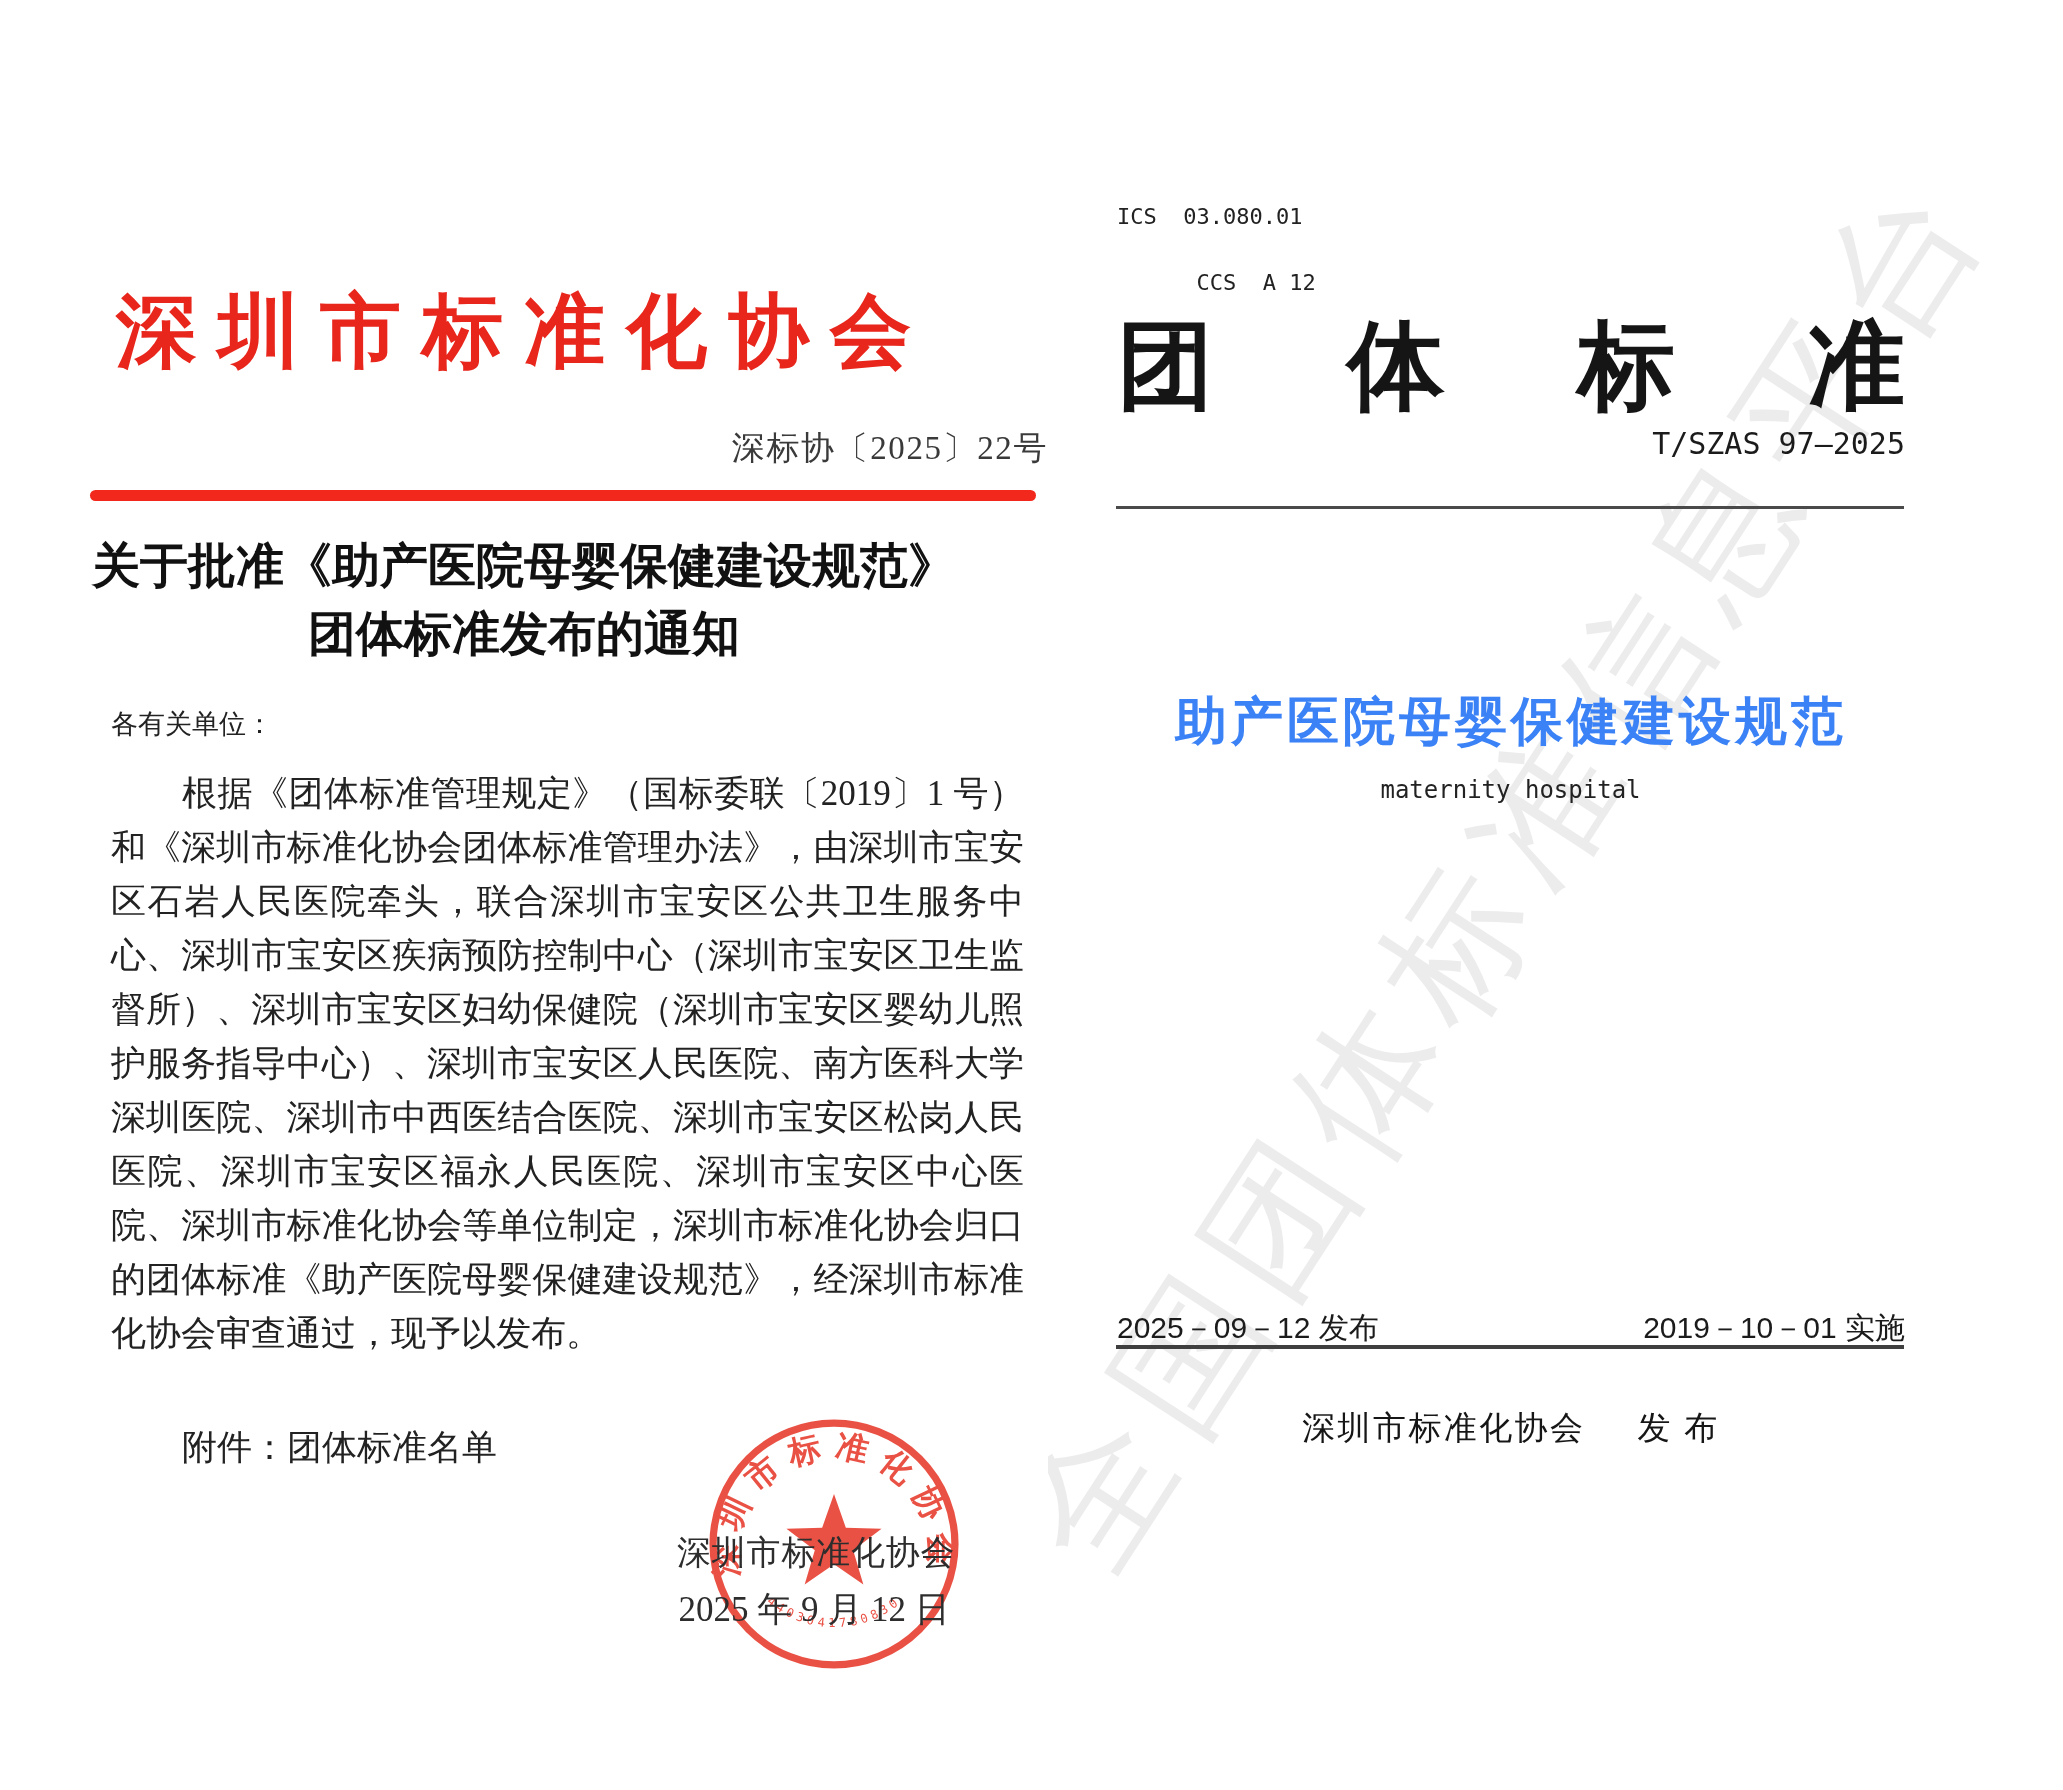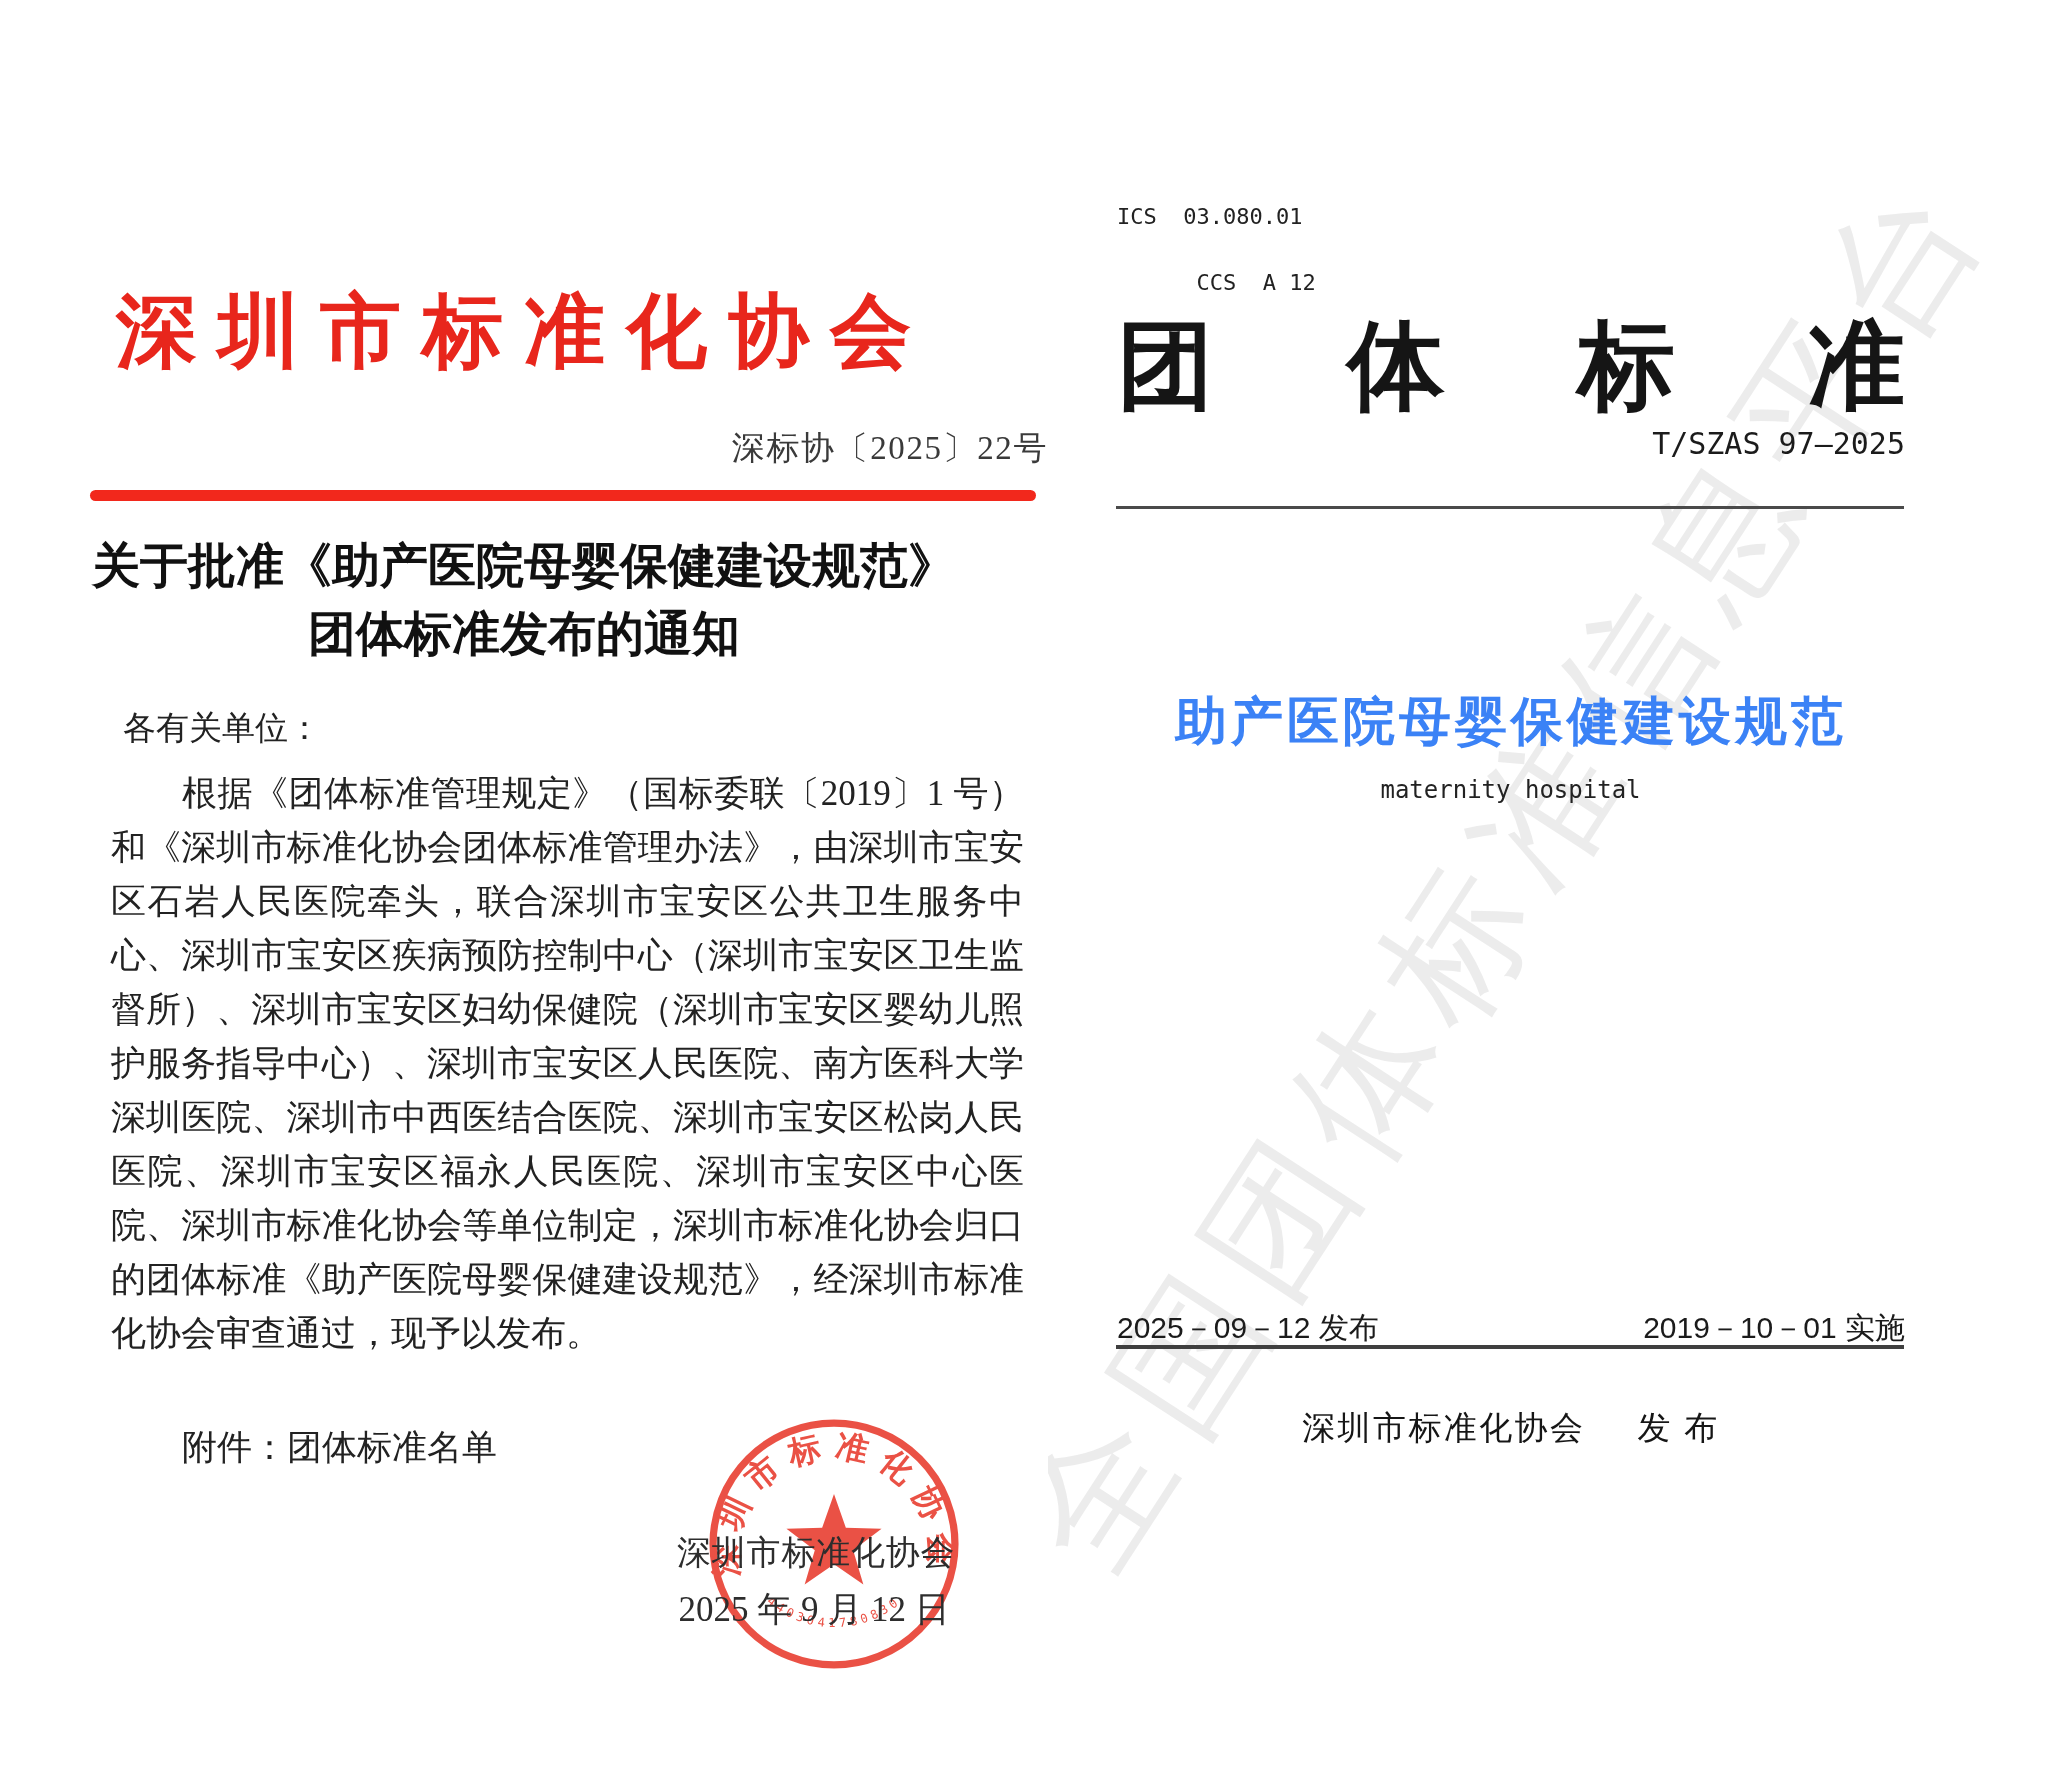--- a/index.html
+++ b/index.html
@@ -13,21 +13,21 @@
   .org-title{position:absolute;left:0;top:284px;width:100%;text-align:center;
              font-family:"Liberation Serif", serif;font-weight:700;
              font-size:81px;line-height:97px;color:#e8261c;letter-spacing:21px;white-space:nowrap;}
   .doc-number{position:absolute;left:0;top:426px;width:100%;text-align:right;
               font-size:33px;color:#3a3a3a;letter-spacing:1.6px;}
   .red-rule{position:absolute;left:90px;top:490px;width:946px;height:10.5px;
             background:#f2281c;border-radius:5.6px;}
   .notice-title{position:absolute;left:0;top:532px;width:100%;text-align:center;
                 font-family:"Liberation Serif", serif;font-weight:700;
                 font-size:48px;line-height:68px;color:#111;}
-  .salutation{position:absolute;left:111px;top:706px;font-size:33px;color:#222;margin-left:12px;}
+  .salutation{position:absolute;left:111px;top:706px;font-size:27px;color:#222;}
   .body-par{position:absolute;left:111px;top:767px;width:913px;
             font-size:35px;line-height:54px;text-align:justify;text-justify:inter-ideograph;
             text-indent:71px;color:#222;}
   .attachment{position:absolute;left:182px;top:1424px;font-size:35px;color:#222;}
 
   .seal{position:absolute;left:705px;top:1415px;width:258px;height:258px;opacity:.88;}
   .seal-org{position:absolute;left:677px;top:1530px;width:274px;text-align:center;
             font-size:34px;color:#2d2d2d;letter-spacing:0.8px;white-space:nowrap;z-index:3;}
   .seal-date{position:absolute;left:677px;top:1586px;width:274px;text-align:center;
              font-size:35px;color:#2d2d2d;white-space:nowrap;z-index:3;}

